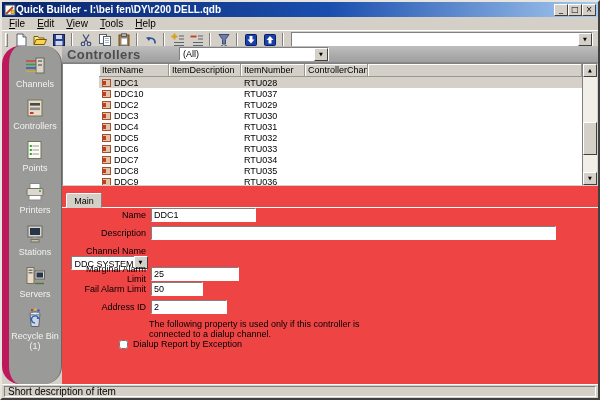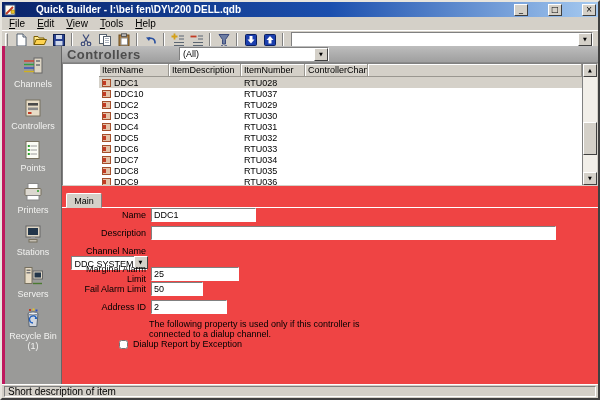--- a/index.html
+++ b/index.html
@@ -3,21 +3,21 @@
 <meta charset="utf-8">
 <style>
   * { box-sizing: border-box; margin: 0; padding: 0; }
   body { font-family: "Liberation Sans", sans-serif; background:#d4d0c8; }
   .window { position:relative; width:600px; height:400px; background:#d4d0c8;
     border:2px solid; border-color:#e8e5de #404040 #404040 #e8e5de; overflow:hidden; }
 
   
   .titlebar { position:absolute; top:0; left:0; right:0; height:15px;
     background:linear-gradient(90deg,#0a246a 0%,#1b4fae 55%,#a6caf0 100%);
-    display:flex; align-items:center; padding:0 2px; gap:20px; }
+    display:flex; align-items:center; padding:0 2px; gap:0; }
   .title-text { color:#fff; font-weight:bold; font-size:10px; flex:1; white-space:nowrap; overflow:hidden; }
   .winbtn { width:14px; height:12px; background:#d4d0c8; border:1px solid;
     border-color:#fff #404040 #404040 #fff; font-size:8px; line-height:9px; text-align:center;
     font-family:"DejaVu Sans", sans-serif; }
 
   
   .menubar { position:absolute; top:15px; left:0; right:0; height:13px; display:flex; padding-left:1px; }
   .menu-item { font-size:10px; padding:0 6px; line-height:13px; }
   .menu-item::first-letter { text-decoration:underline; }
 
@@ -31,22 +31,22 @@
     border-color:#808080 #fff #fff #808080; display:flex; align-items:center; }
   .tcombo input { flex:1; border:none; outline:none; height:11px; font-size:9px; min-width:0;
     font-family:"Liberation Sans", sans-serif; }
   .drop-btn { width:14px; height:13px; background:#d4d0c8; border:1px solid;
     border-color:#fff #404040 #404040 #fff; font-size:5px; line-height:11px; text-align:center; color:#000;
     flex:0 0 auto; font-family:"DejaVu Sans", sans-serif; }
 
   
   .content { position:absolute; top:44px; left:0; right:0; bottom:14px; display:flex; }
   .sidebar { width:60px; background:#9a9a98; border-right:1px solid #666;
-    border-left:3px solid #be185d; display:flex; flex-direction:column; align-items:center;
-    padding-top:9px; gap:8px; flex:0 0 auto; }
+    border-left:7px solid #be185d; display:flex; flex-direction:column; align-items:center;
+    padding-top:9px; gap:8px; flex:0 0 auto;border-radius:18px; }
   .nav-item { display:flex; flex-direction:column; align-items:center; gap:1px;
     color:#f2f2f0; font-size:9px; text-align:center; line-height:9px; }
 
   .rightpanel { flex:1; position:relative; background:#d4d0c8; }
   .panel-header { position:absolute; top:0; left:0; right:0; height:17px;
     background:linear-gradient(180deg,#bdbdbd,#9f9f9f); border-bottom:1px solid #8a8a8a; }
   .panel-title { font-size:13px; font-weight:bold; color:#4d4d4d; padding:1px 0 0 5px; letter-spacing:0.4px; }
   .filter-combo { position:absolute; left:117px; top:1px; width:150px; height:14px; background:#fff;
     border:1px solid; border-color:#808080 #fff #fff #808080; display:flex; align-items:center; }
   .filter-combo .val { flex:1; font-size:9px; padding-left:3px; }

